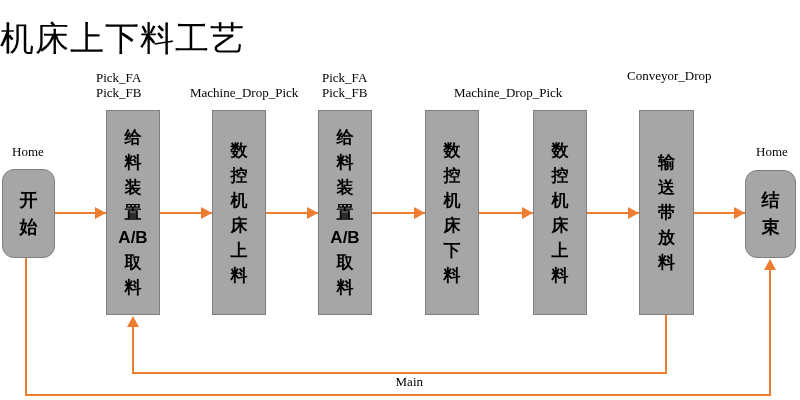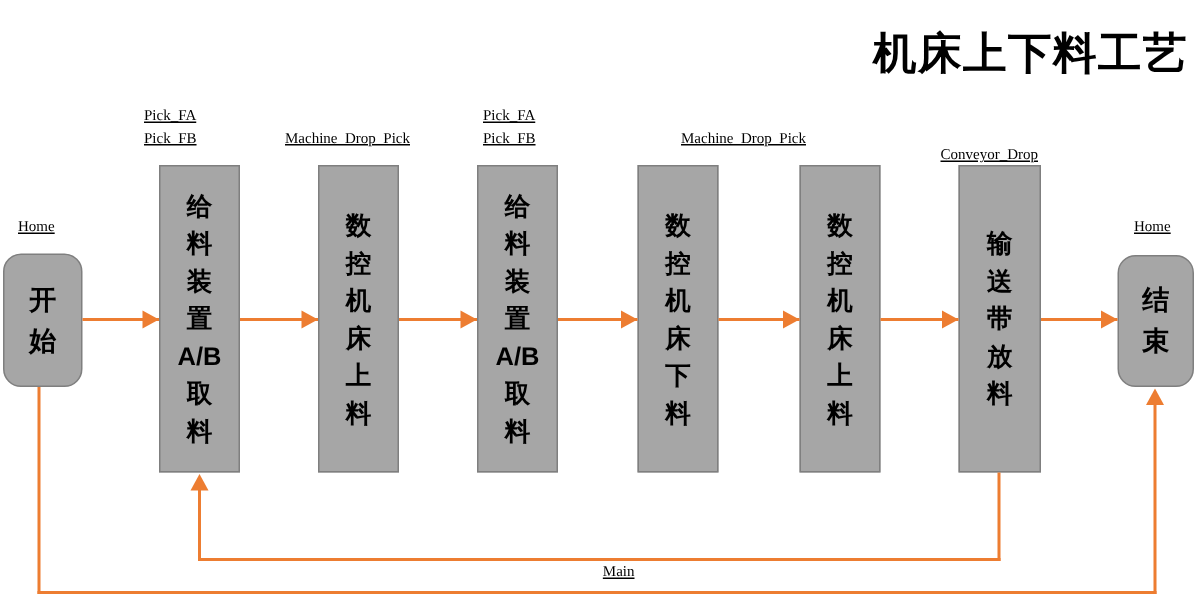--- a/index.html
+++ b/index.html
@@ -8,21 +8,21 @@
     --box-border: #7F7F7F;
     --text-color: #000000;
   }
   * { margin: 0; padding: 0; box-sizing: border-box; }
   html, body { background: #ffffff; }
   body { width: 800px; height: 400px; font-family: "Liberation Sans", sans-serif; }
   .stage { position: relative; width: 800px; height: 400px; background: #ffffff; overflow: hidden; }
 
   .title {
     position: absolute; top: 16px; left: 0; width: 792px;
-    text-align: right; font-size: 29px; font-weight: bold;
+    text-align: left; font-size: 34px; font-weight: normal;
     color: var(--text-color); letter-spacing: 1px;
   }
 
   .node {
     position: absolute; background: var(--box-fill);
     border: 1px solid var(--box-border);
     display: flex; align-items: center; justify-content: center;
     text-align: center; white-space: pre-line;
     font-weight: bold; color: var(--text-color);
   }
@@ -32,29 +32,28 @@
   .n-end   { left: 745px; top: 170px; height: 88px; width: 51px; }
   .n-s1 { left: 106px; }
   .n-s2 { left: 212px; }
   .n-s3 { left: 318px; }
   .n-s4 { left: 425px; }
   .n-s5 { left: 533px; }
   .n-s6 { left: 639px; width: 55px; }
 
   .ann {
     position: absolute; font-family: "Liberation Serif", serif;
-    font-size: 10px; line-height: 15px; color: var(--text-color);
+    font-size: 13px; line-height: 15px; color: var(--text-color);
     white-space: pre-line;
-    text-decoration: underline;
   }
   .ann-pick1   { left: 96px;  top: 70px; }
   .ann-mach1   { left: 190px; top: 85px; }
   .ann-pick2   { left: 322px; top: 70px; }
   .ann-mach2   { left: 454px; top: 85px; }
-  .ann-conv    { left: 627px; top: 96px; }
+  .ann-conv    { left: 627px; top: 68px; }
   .ann-home-l  { left: 12px;  top: 144px; }
   .ann-home-r  { left: 756px; top: 144px; }
   .ann-main    { left: 373px; top: 374px; width: 50px; text-align: right; }
 
   .seg { position: absolute; background: var(--accent); }
   .h { height: 2px; } .v { width: 2px; }
 
   .arrow-right { position: absolute; height: 2px; background: var(--accent); top: 212px; }
   .arrow-right::after {
     content: ""; position: absolute; right: 0; top: -5px;

